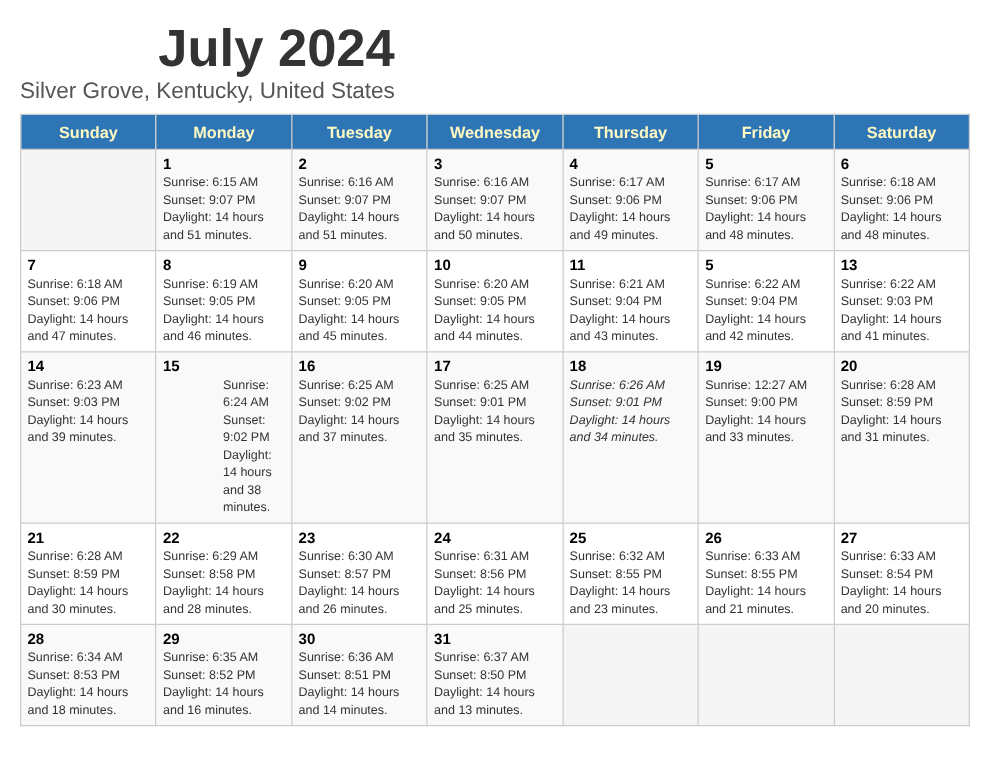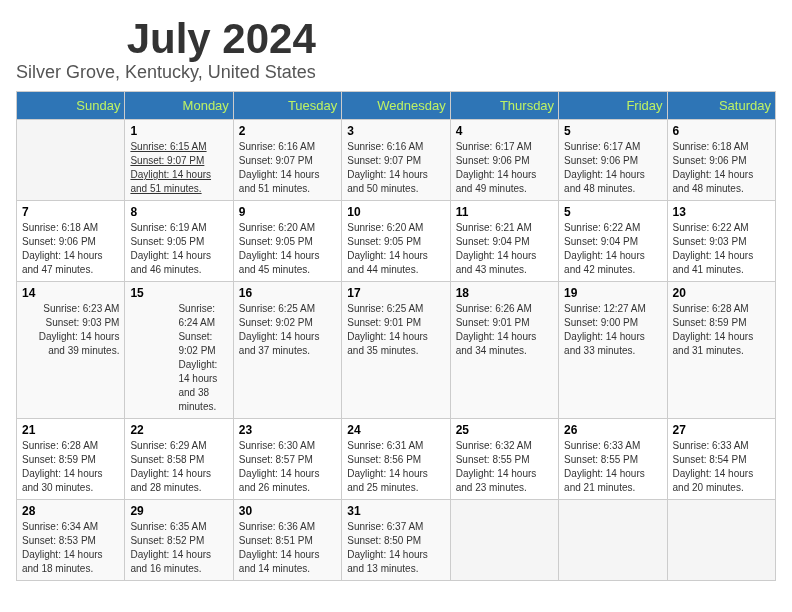--- a/index.html
+++ b/index.html
@@ -38,25 +38,25 @@
       font-size: 18px;
       color: #555;
     }
     table {
       width: 100%;
       border-collapse: collapse;
       font-size: 11px;
     }
     thead tr th {
       background-color: #2e75b6;
-      color: #bef264;
+      color: #fef9c3;
       padding: 6px 4px;
-      text-align: right;
+      text-align: center;
       font-size: 13px;
-      font-weight: normal;
+      font-weight: bold;
       border: 1px solid #ccc;
     }
     tbody tr td {
       border: 1px solid #ccc;
       vertical-align: top;
       padding: 4px 5px;
       width: calc(100% / 7);
       min-height: 80px;
       background: #fff;
     }
@@ -98,21 +98,21 @@
         <th>Thursday</th>
         <th>Friday</th>
         <th>Saturday</th>
       </tr>
   </thead>
   <tbody id="calendar-body">
       <tr>
         <td class="empty-cell"></td>
         <td>
           <span class="day-number">1</span>
-          <div class="day-info" style="white-space: pre-line; text-decoration: underline;">Sunrise: 6:15 AM
+          <div class="day-info" style="white-space: pre-line;">Sunrise: 6:15 AM
 Sunset: 9:07 PM
 Daylight: 14 hours
 and 51 minutes.</div>
         </td>
         <td>
           <span class="day-number">2</span>
           <div class="day-info" style="white-space: pre-line;">Sunrise: 6:16 AM
 Sunset: 9:07 PM
 Daylight: 14 hours
 and 51 minutes.</div>
@@ -193,21 +193,21 @@
           <span class="day-number">13</span>
           <div class="day-info" style="white-space: pre-line;">Sunrise: 6:22 AM
 Sunset: 9:03 PM
 Daylight: 14 hours
 and 41 minutes.</div>
         </td>
       </tr>
       <tr>
         <td>
           <span class="day-number">14</span>
-          <div class="day-info" style="white-space: pre-line; text-align: right;">Sunrise: 6:23 AM
+          <div class="day-info" style="white-space: pre-line;">Sunrise: 6:23 AM
 Sunset: 9:03 PM
 Daylight: 14 hours
 and 39 minutes.</div>
         </td>
         <td>
           <span class="day-number">15</span>
           <div class="day-info" style="white-space: pre-line; margin-left: 48px;">Sunrise: 6:24 AM
 Sunset: 9:02 PM
 Daylight: 14 hours
 and 38 minutes.</div>
@@ -221,21 +221,21 @@
         </td>
         <td>
           <span class="day-number">17</span>
           <div class="day-info" style="white-space: pre-line;">Sunrise: 6:25 AM
 Sunset: 9:01 PM
 Daylight: 14 hours
 and 35 minutes.</div>
         </td>
         <td>
           <span class="day-number">18</span>
-          <div class="day-info" style="white-space: pre-line;">Sunrise: 6:26 AM
+          <div class="day-info" style="white-space: pre-line; font-style: italic;">Sunrise: 6:26 AM
 Sunset: 9:01 PM
 Daylight: 14 hours
 and 34 minutes.</div>
         </td>
         <td>
           <span class="day-number">19</span>
           <div class="day-info" style="white-space: pre-line;">Sunrise: 12:27 AM
 Sunset: 9:00 PM
 Daylight: 14 hours
 and 33 minutes.</div>

